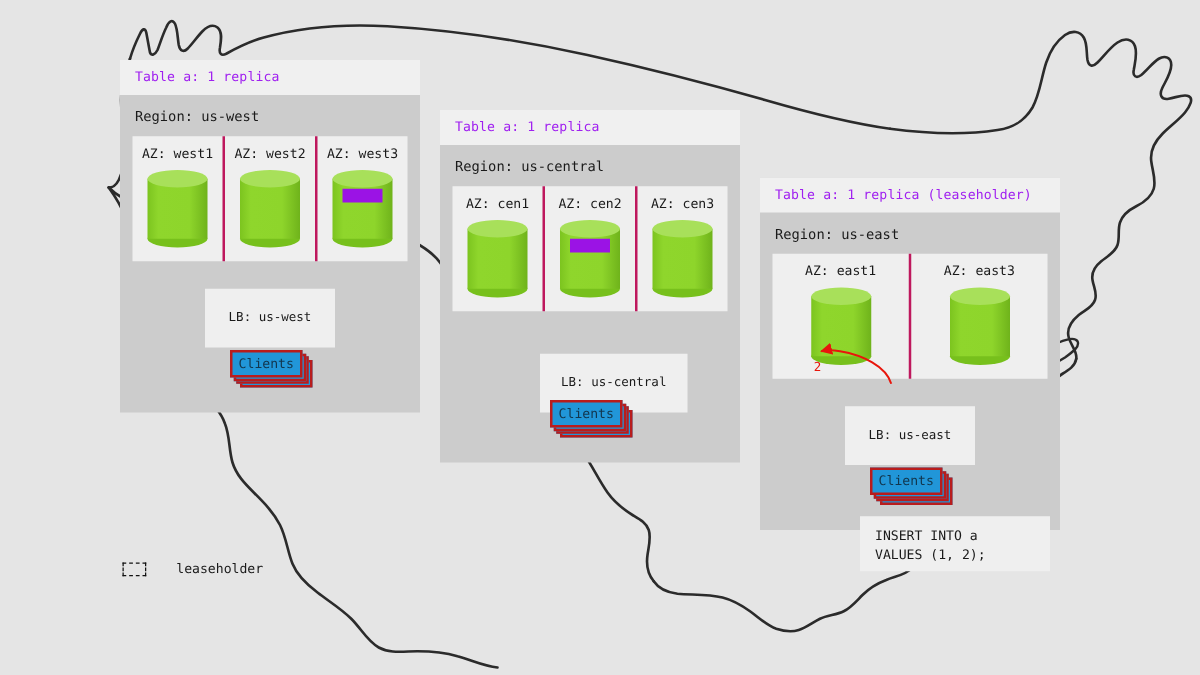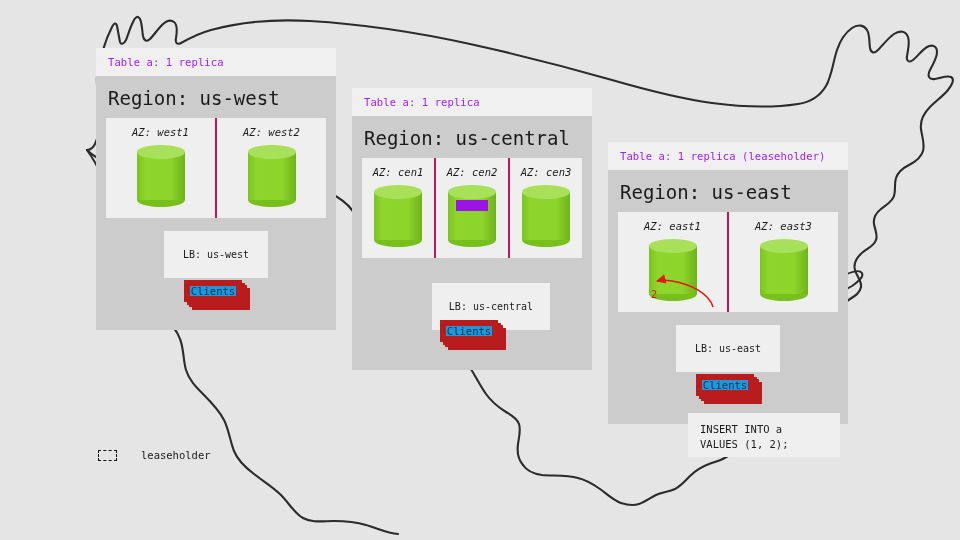--- a/index.html
+++ b/index.html
@@ -31,21 +31,21 @@
     background: #f0f0f0;
     height: 28px;
     line-height: 28px;
     padding-left: 12px;
     font-size: 10.5px;
     color: #a020f0;
     letter-spacing: 0.1px;
     white-space: nowrap;
   }
   .region-title {
-    font-size: 19px;
+    font-size: 11px;
     color: #1a1a1a;
     padding: 11px 0 9px 12px;
     white-space: nowrap;
   }
   .az-row {
     position: relative;
     background: #efefef;
     margin: 0 10px;
     display: flex;
     height: 100px;
@@ -55,21 +55,20 @@
     position: relative;
     text-align: center;
     box-sizing: border-box;
   }
   .az-cell + .az-cell { border-left: 2px solid #be185d; }
   .az-label {
     font-size: 10.5px;
     color: #1a1a1a;
     padding-top: 8px;
     white-space: nowrap;
-    font-style: italic;
   }
 
   
   .cyl {
     position: relative;
     width: 48px;
     height: 62px;
     margin: 7px auto 0 auto;
   }
   .cyl-body {
@@ -121,21 +120,21 @@
 
   
   .clients {
     position: absolute;
     width: 58px; height: 22px;
   }
   .clients .sheet {
     position: absolute;
     width: 58px; height: 22px;
     background: #2196d8;
-    border: 6px solid #b91c1c;
+    border: 2px solid #b91c1c;
     box-sizing: border-box;
   }
   .clients .s3 { left: 8px; top: 8px; }
   .clients .s2 { left: 5px; top: 5px; }
   .clients .s1 { left: 2.5px; top: 2.5px; }
   .clients .s0 {
     left: 0; top: 0;
     background: #2196d8;
     display: flex; align-items: center; justify-content: center;
     font-size: 10.5px; color: #12364d;
@@ -262,20 +261,29 @@
         </div>
       </div>
       <div class="az-cell">
         <div class="az-label">AZ: west2</div>
         <div class="cyl">
           <div class="cyl-bottom"></div>
           <div class="cyl-body"></div>
           <div class="cyl-top"></div>
         </div>
       </div>
+      <div class="az-cell">
+        <div class="az-label">AZ: west3</div>
+        <div class="cyl">
+          <div class="cyl-bottom"></div>
+          <div class="cyl-body"></div>
+          <div class="cyl-top"></div>
+          <div class="replica-block"></div>
+        </div>
+      </div>
     </div>
 
     <div class="lb-box" style="left:68px; top:183px; width:104px;">LB: us-west</div>
 
     <div class="clients" style="left:88px; top:232px;">
       <div class="sheet s3"></div>
       <div class="sheet s2"></div>
       <div class="sheet s1"></div>
       <div class="sheet s0">Clients</div>
     </div>

